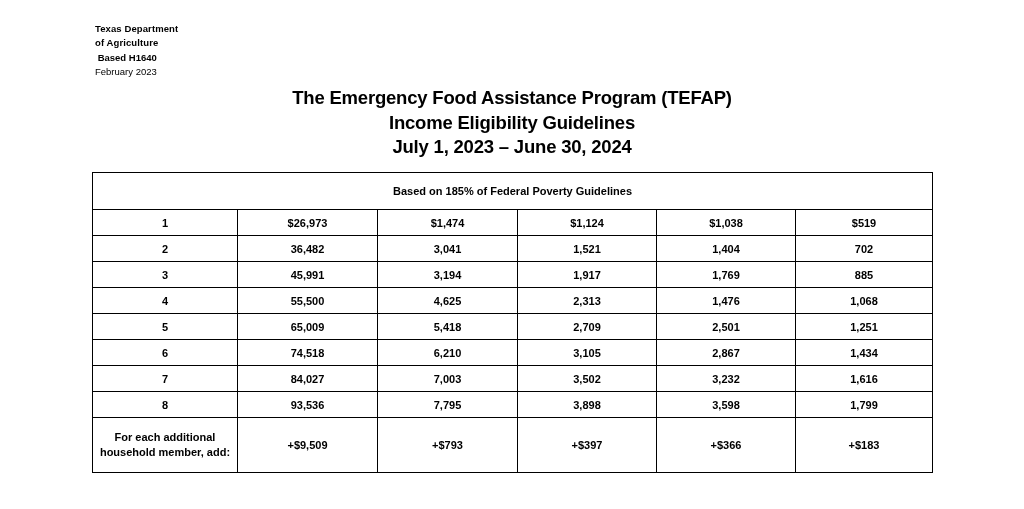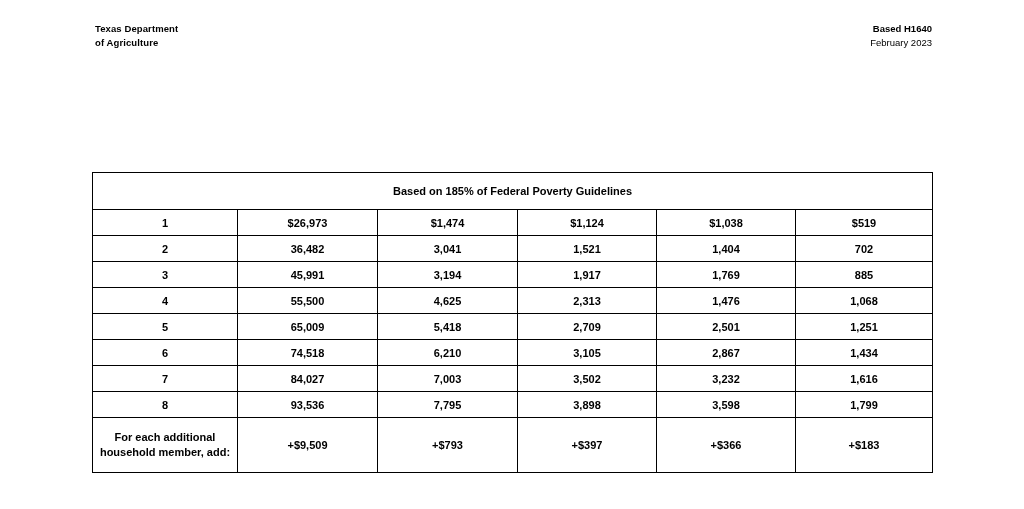--- a/index.html
+++ b/index.html
@@ -21,20 +21,21 @@
     box-sizing: border-box;
   }
   .header-row {
     position: absolute;
     top: 22px;
     left: 95px;
     right: 92px;
     display: flex;
     justify-content: space-between;
     align-items: flex-start;
+    flex-direction: column;
   }
   .agency {
     font-size: 9.5px;
     font-weight: bold;
     line-height: 1.5;
     letter-spacing: 0.1px;
   }
   .form-meta {
     font-size: 9.5px;
     line-height: 1.5;
@@ -121,20 +122,25 @@
     <div class="agency">
       <div>Texas Department</div>
       <div>of Agriculture</div>
     </div>
     <div class="form-meta">
       <div class="form-no">Based H1640</div>
       <div>February 2023</div>
     </div>
   </div>
 
+  <div class="titles">
+    <div class="title-line1">The Emergency Food Assistance Program (TEFAP)</div>
+    <div class="title-line2">Income Eligibility Guidelines</div>
+    <div class="title-line3">July 1, 2023 – June 30, 2024</div>
+  </div>
 
   <table class="guidelines">
     <colgroup>
       <col class="c0">
         <col class="c1">
         <col class="c2">
         <col class="c3">
         <col class="c4">
         <col class="c5">
     </colgroup>

